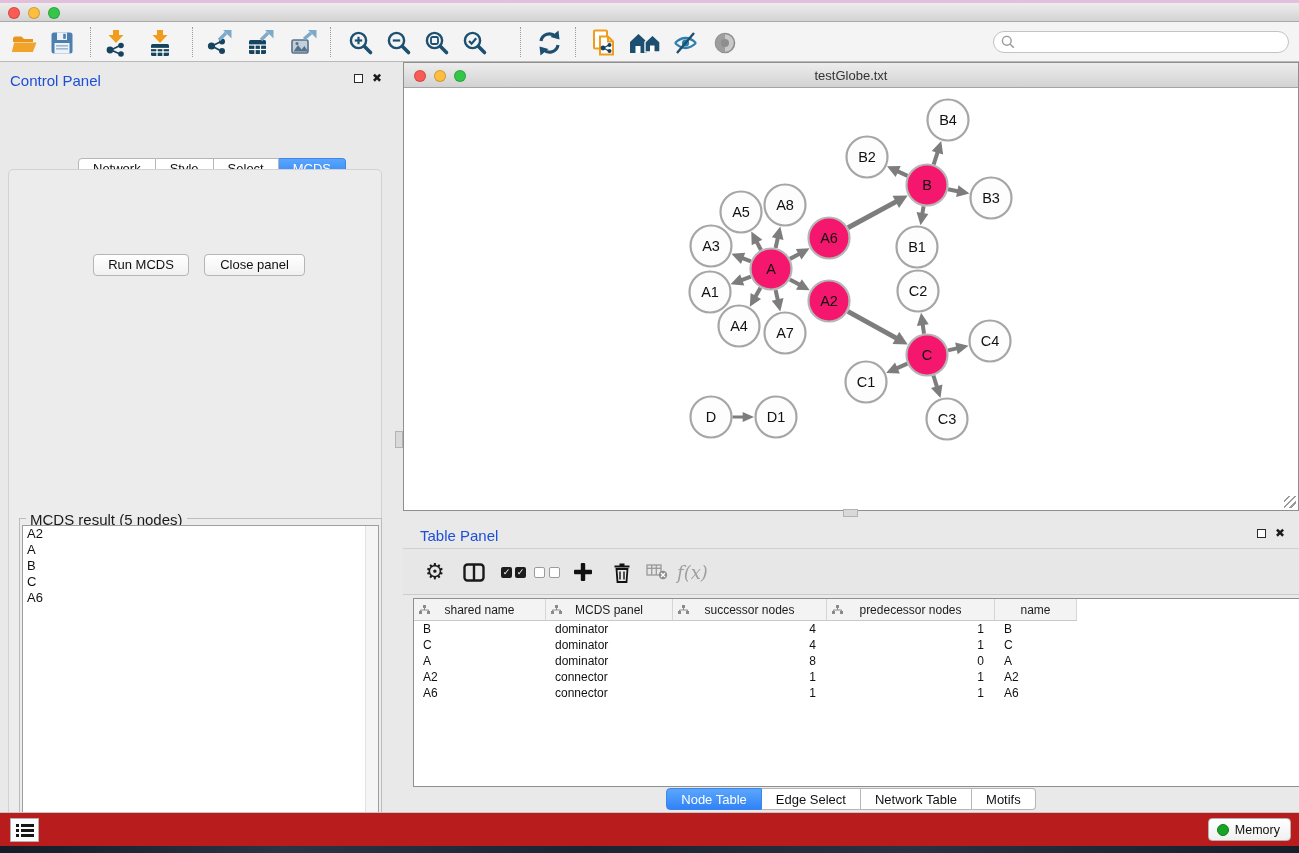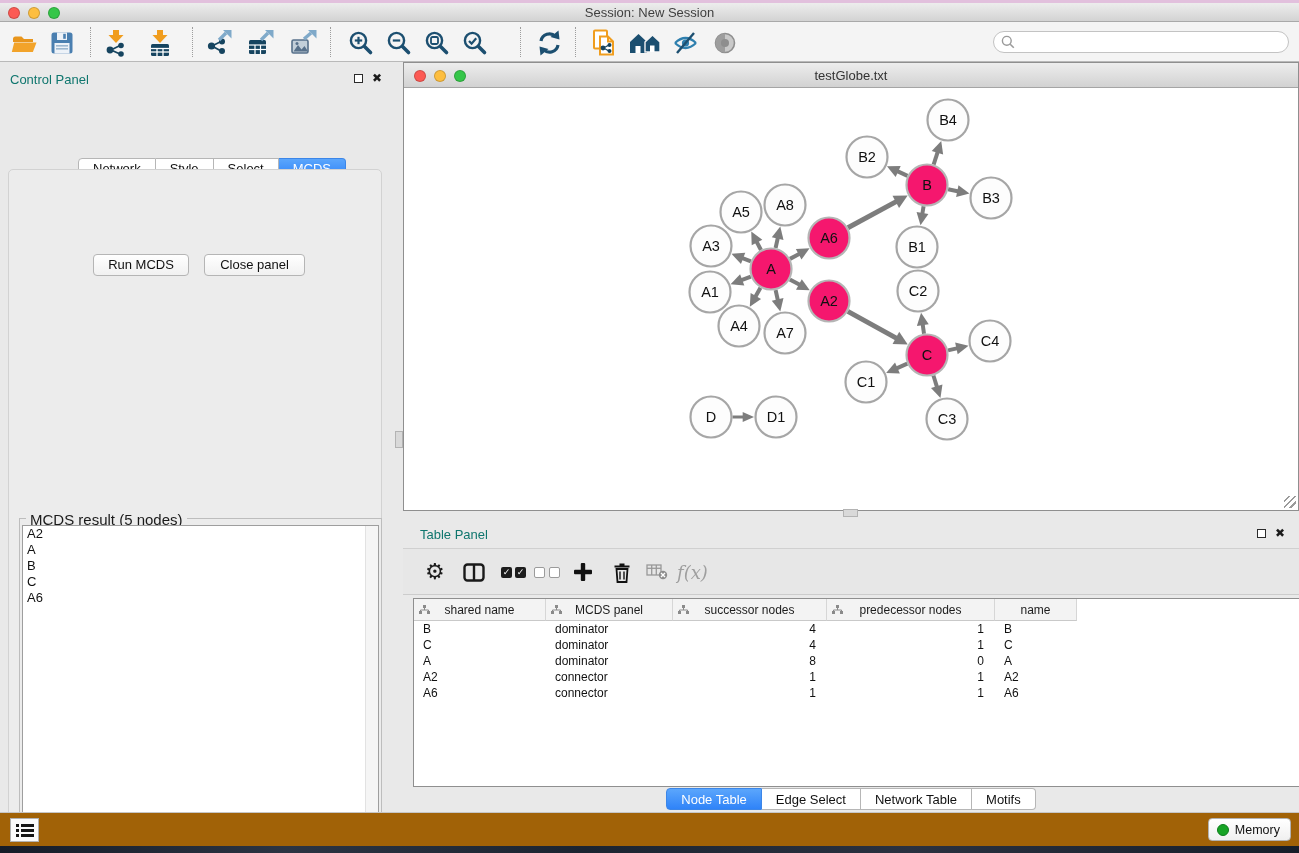--- a/index.html
+++ b/index.html
@@ -20,21 +20,21 @@
   .toolbar { position:absolute; left:0; top:22px; width:1299px; height:40px;
     background:#f4f4f4; border-bottom:1px solid #b9b9b9; }
   .tbtn { position:absolute; top:7px; width:28px; height:28px; display:flex; align-items:center; justify-content:center; }
   .tsep { position:absolute; top:5px; height:30px; width:0; border-left:1px dotted #9d9d9d; }
   .searchbox { position:absolute; right:10px; top:9px; width:296px; height:22px; background:#fff;
     border:1px solid #c3c3c3; border-radius:12px; display:flex; align-items:center; padding-left:7px; }
   .searchbox input { border:none; outline:none; flex:1; height:18px; font-size:13px; background:transparent; margin-left:4px;}
 
   
   .control-panel { position:absolute; left:0; top:62px; width:390px; height:750px; background:#e9e9e9; }
-  .panel-title { position:absolute; left:10px; top:10px; font-size:13px; color:#0f766e; }
+  .panel-title { position:absolute; left:10px; top:10px; font-size:15px; color:#1d4ed8; }
   .win-ctrls { position:absolute; display:flex; gap:9px; align-items:center; }
   .float-ico { width:9px; height:9px; border:1.6px solid #2b2b2b; display:inline-block; background:#fff; }
   .close-ico { font-size:12px; font-weight:bold; color:#1b1b1b; line-height:10px; font-family:"DejaVu Sans",sans-serif;}
 
   .seg-tabs { position:absolute; top:96px; left:78px; display:flex; }
   .seg { height:20px; padding:0 14px; font-size:13px; line-height:19px; background:#fff;
     border:1px solid #b6b6b6; border-left:none; color:#111; }
   .seg:first-child { border-left:1px solid #b6b6b6; border-radius:4px 0 0 4px; }
   .seg:last-child { border-radius:0 4px 4px 0; }
   .seg.active { background:linear-gradient(#5ba6fc,#2f83f8); color:#fff; border-color:#3c86e8; }
@@ -96,41 +96,40 @@
   .td.left { padding-left:9px; text-align:left; } .td.right { padding-right:11px; text-align:right; }
 
   .tp-tabs { position:absolute; left:0; right:0; top:271px; display:flex; justify-content:center; }
   .tp-tab { height:22px; padding:0 14px; font-size:13px; line-height:21px; background:#fff;
     border:1px solid #b6b6b6; border-left:none; color:#111; }
   .tp-tab:first-child { border-left:1px solid #b6b6b6; border-radius:4px 0 0 4px; }
   .tp-tab:last-child { border-radius:0 4px 4px 0; }
   .tp-tab.active { background:linear-gradient(#5ba6fc,#2f83f8); color:#fff; border-color:#3c86e8; }
 
   
-  .statusbar { position:absolute; left:0; top:812px; width:1299px; height:42px; background:#a16207; border-top:1px solid #c6c6c6; }
+  .statusbar { position:absolute; left:0; top:812px; width:1299px; height:42px; background:#b91c1c; border-top:1px solid #c6c6c6; }
   .list-btn { position:absolute; left:10px; top:5px; width:29px; height:24px; background:#fbfbfb;
     border:1px solid #b2b2b2; display:flex; align-items:center; justify-content:center; }
   .memory-btn { position:absolute; right:8px; top:5px; height:23px; padding:0 10px 0 8px;
     background:linear-gradient(#ffffff,#f0f0f0); border:1px solid #b2b2b2; border-radius:4px;
     display:flex; align-items:center; gap:6px; font-size:12.5px; color:#111; }
   .mem-dot { width:12px; height:12px; border-radius:50%; background:#17a425; border:1px solid #0e7d1c; }
   .desktop-bottom { position:absolute; left:0; top:846px; width:1299px; height:7px;
     background:linear-gradient(90deg,#151c28,#2b3443 22%,#1b2431 45%,#2a3140 70%,#161e2a); }
 </style>
 </head>
 <body>
 
 <div class="desktop-top"></div>
 <div class="titlebar">
   <div class="lights">
     <span class="light red"></span>
     <span class="light yellow"></span>
     <span class="light green"></span>
   </div>
-  <div class="title">Session: New Session</div>
 </div>
 
 <div class="toolbar">
   <div class="tbtn" style="left:10px">
     <svg width="27" height="22" viewBox="0 0 27 22">
         <path d="M2 7 q0-2.5 2.5-2.5 h6 l2.5 2.5 h9 v3 H2 z" fill="#e8951c"></path>
         <path d="M3.2 10.5 h22.3 l-3.6 9.5 H.8 z" fill="#f2a32a"></path>
       </svg>
   </div>
   <div class="tbtn" style="left:48px">

